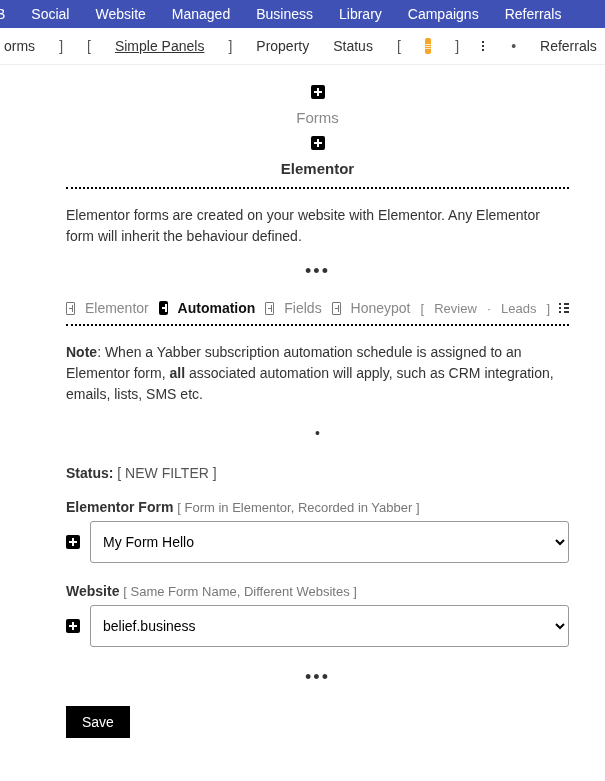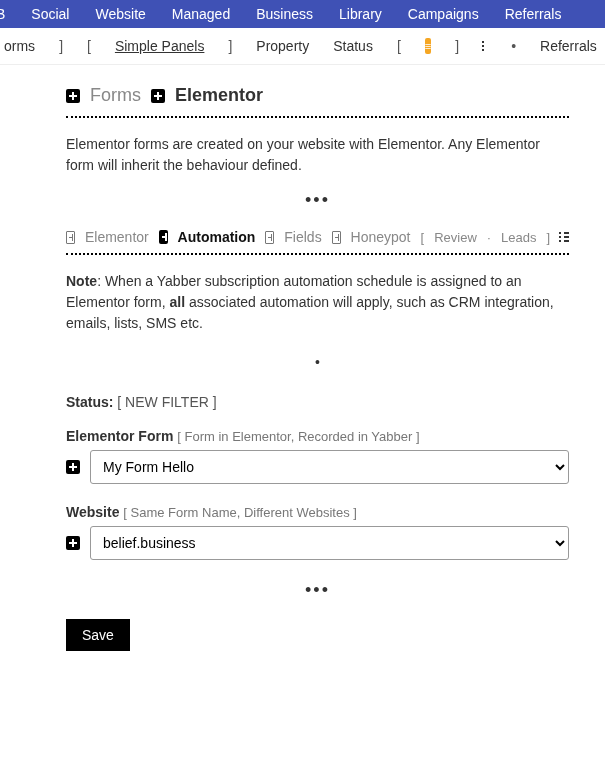--- a/index.html
+++ b/index.html
@@ -58,22 +58,23 @@
   .ic-pie {
     display:inline-block; width:14px; height:14px; border-radius:50%;
     background: conic-gradient(#888 0 70%, #ccc 70% 100%);
     vertical-align:middle;
   }
 
   .content {
     padding: 20px 36px 30px 66px;
   }
   .row-links {
-    display:flex; align-items:center; gap:10px; font-size:18px;
+    display:flex; align-items:center; gap:10px; font-size:15px;
     margin-bottom: 10px;
+    flex-direction: column;
   }
   .ic-plus, .ic-plus-sm {
     display:inline-block; width:14px; height:14px; background:#000; position:relative;
     border-radius:2px; vertical-align:middle;
   }
   .ic-plus::before, .ic-plus::after,
   .ic-plus-sm::before, .ic-plus-sm::after {
     content:""; position:absolute; background:#fff;
   }
   .ic-plus::before, .ic-plus-sm::before { left:3px; right:3px; top:6px; height:2px; }
@@ -112,21 +113,21 @@
   .status-row b { font-weight:700; }
   .status-row .filter { color:#555; }
 
   .field-block { margin-bottom:20px; }
   .field-label { margin-bottom:6px; }
   .field-label b { font-weight:700; }
   .field-label .hint { color:#777; font-size:13px; }
 
   .field-row { display:flex; align-items:center; gap:10px; }
   .field-row select {
-    flex:1; height:34px; border:1px solid #999; border-radius:3px;
+    flex:1; height:42px; border:1px solid #999; border-radius:3px;
     padding:0 8px; font-size:14px; background:#fff;
   }
 
   .save-btn {
     background:#000; color:#ffffff; border:none; padding:8px 16px;
     font-size:14px; cursor:pointer;
   }
 </style>
 </head>
 <body>

